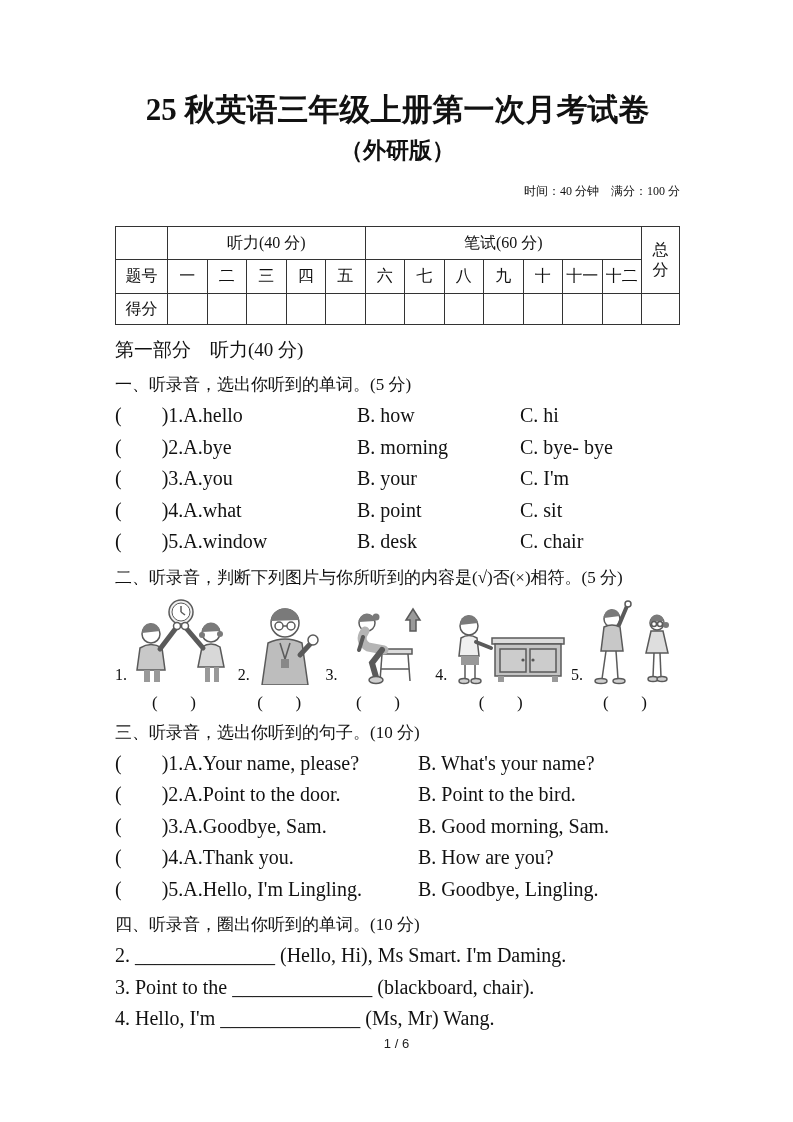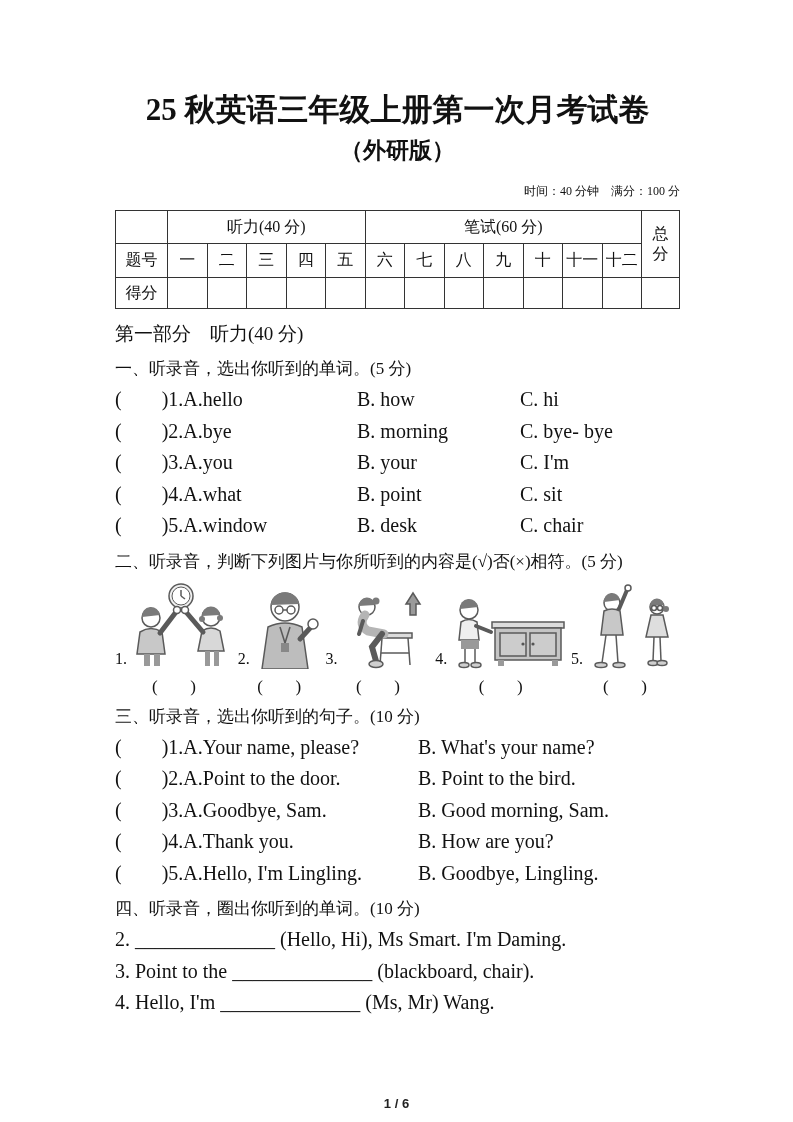--- a/index.html
+++ b/index.html
@@ -27,21 +27,21 @@
   .meta {
     text-align: right;
     font-size: 12px; line-height: 22px;
     margin-top: 12px;
   }
 
   table.score {
     width: 100%;
     border-collapse: collapse;
     table-layout: fixed;
-    margin-top: 8px;
+    margin-top: 24px;
     font-size: 16px;
   }
   table.score td {
     border: 1px solid #333;
     text-align: center;
     vertical-align: middle;
     padding: 0;
   }
   col.c-label { width: 52px; }
   col.c-total { width: 38px; }
@@ -84,24 +84,24 @@
   .pic-parens {
     text-align: center;
     font-size: 17px;
     margin-top: 8px;
     letter-spacing: 1px;
   }
   .pic-svg { display: block; }
 
   .page-num {
     position: absolute;
-    left: 0; right: 0; top: 1096px;
+    left: 0; right: 0; top: 1036px;
     text-align: center;
     font-family: "Liberation Sans", sans-serif;
-    font-size: 13px; font-weight: bold;
+    font-size: 13px; font-weight: normal;
     color: #222;
   }
 </style>
 </head>
 <body>
 
 <div class="content">
 
   <h1 class="title">25 秋英语三年级上册第一次月考试卷</h1>
   <h2 class="subtitle">（外研版）</h2>

